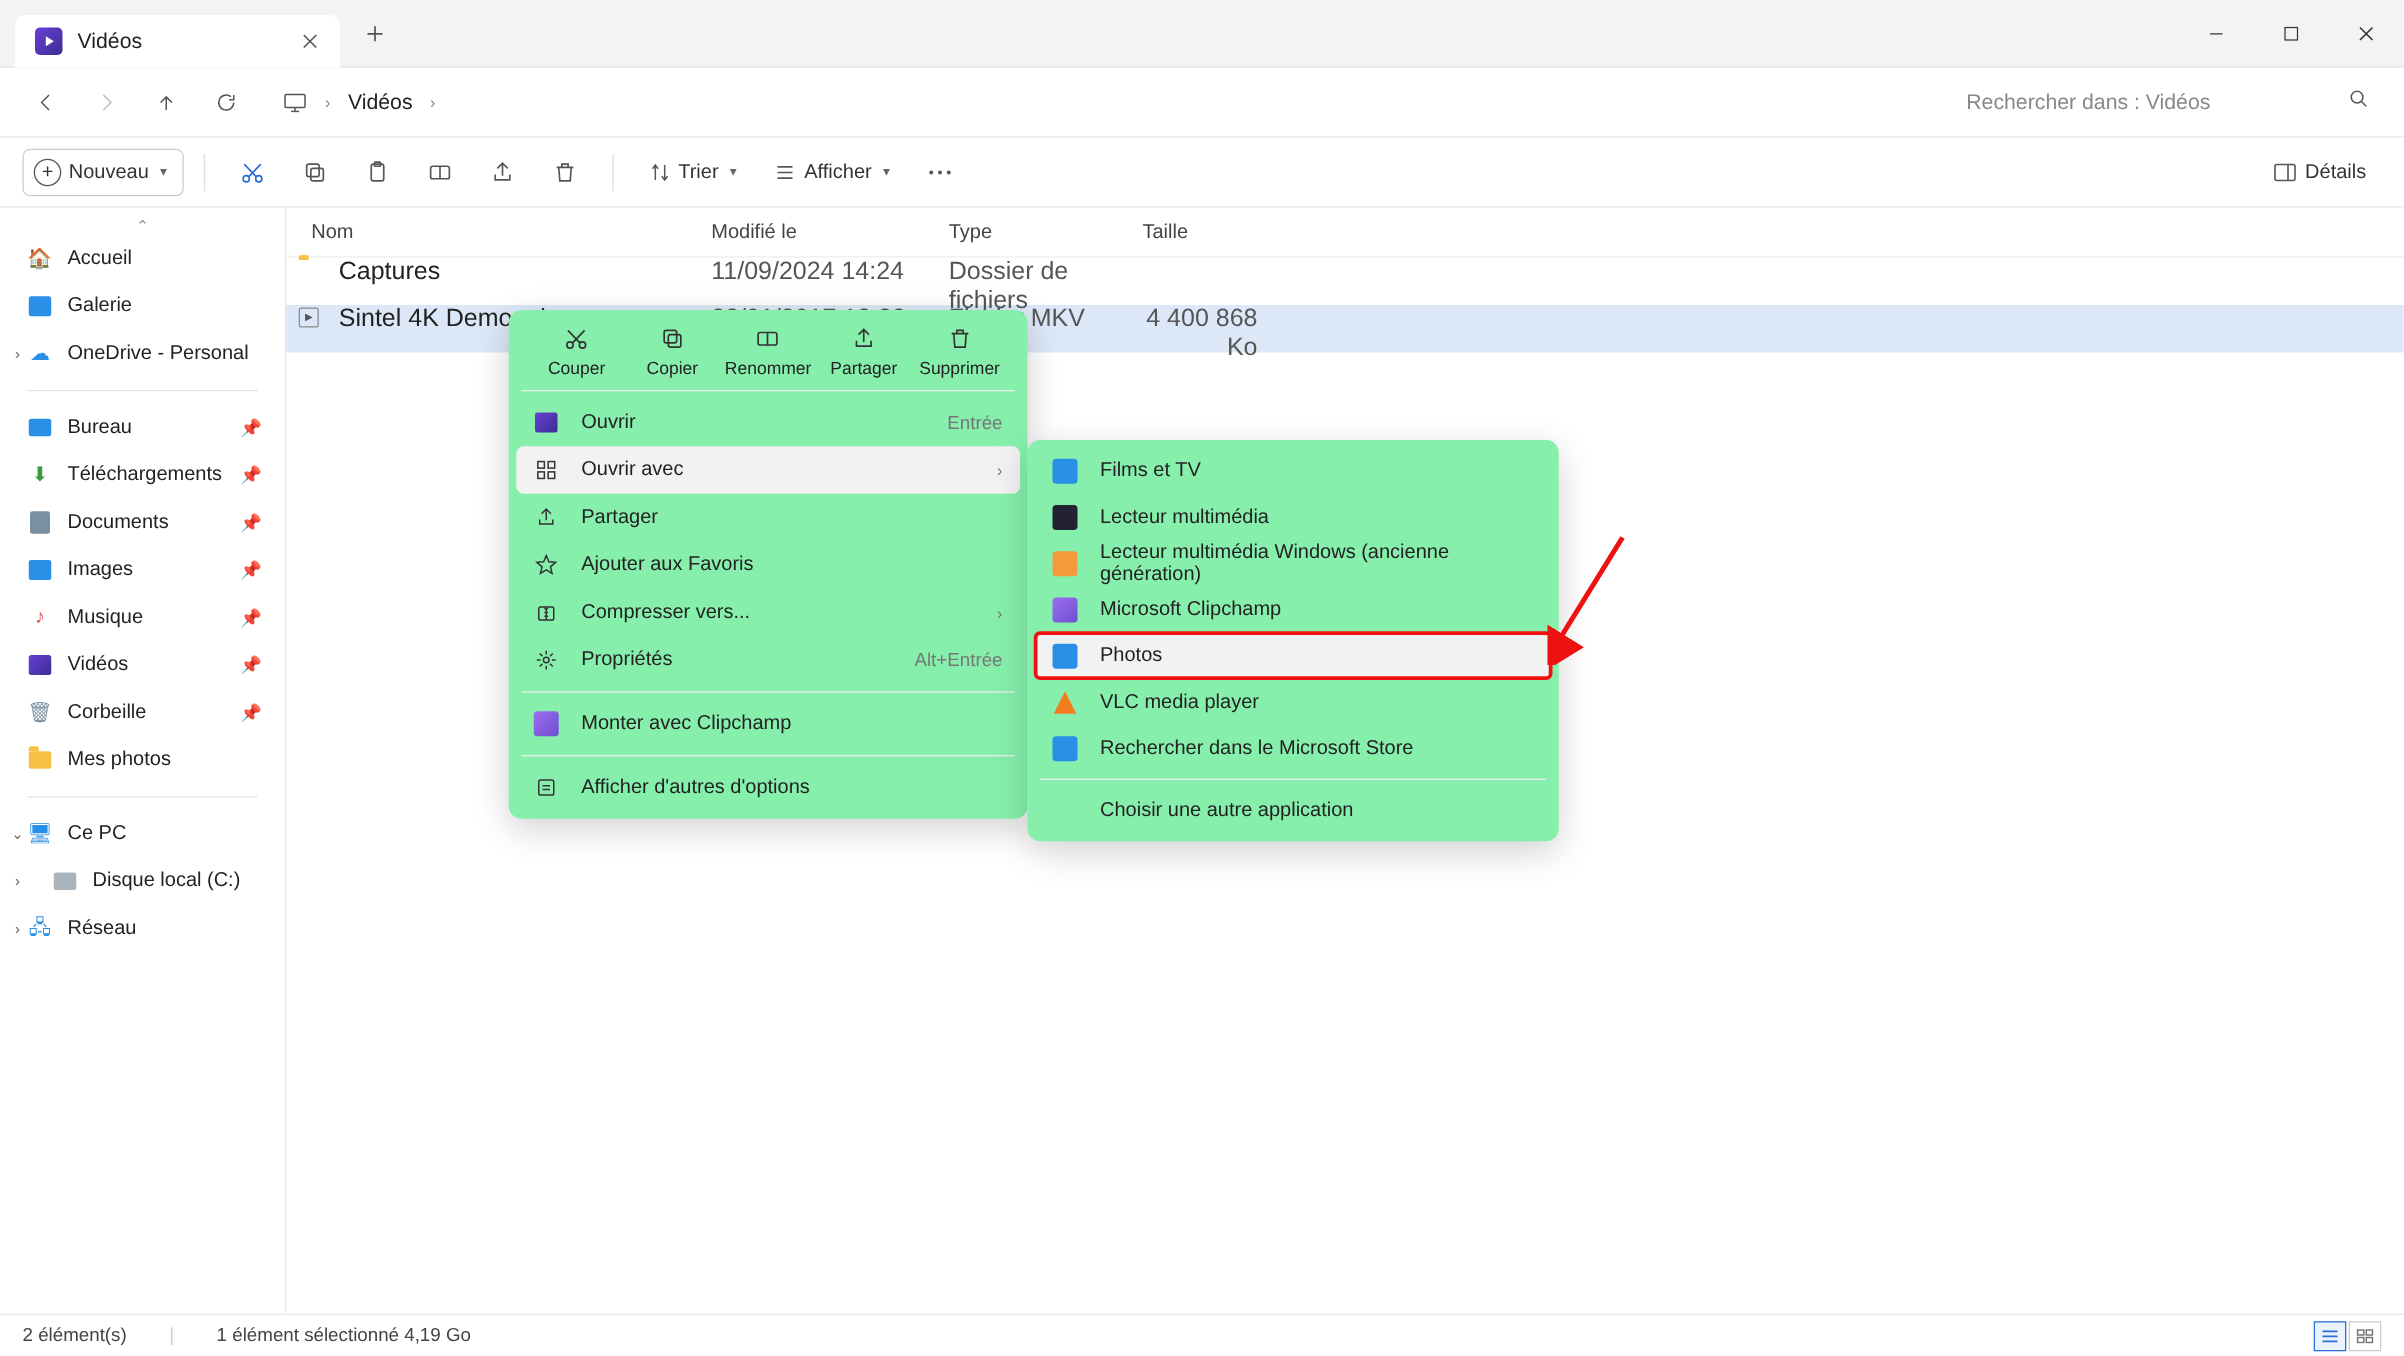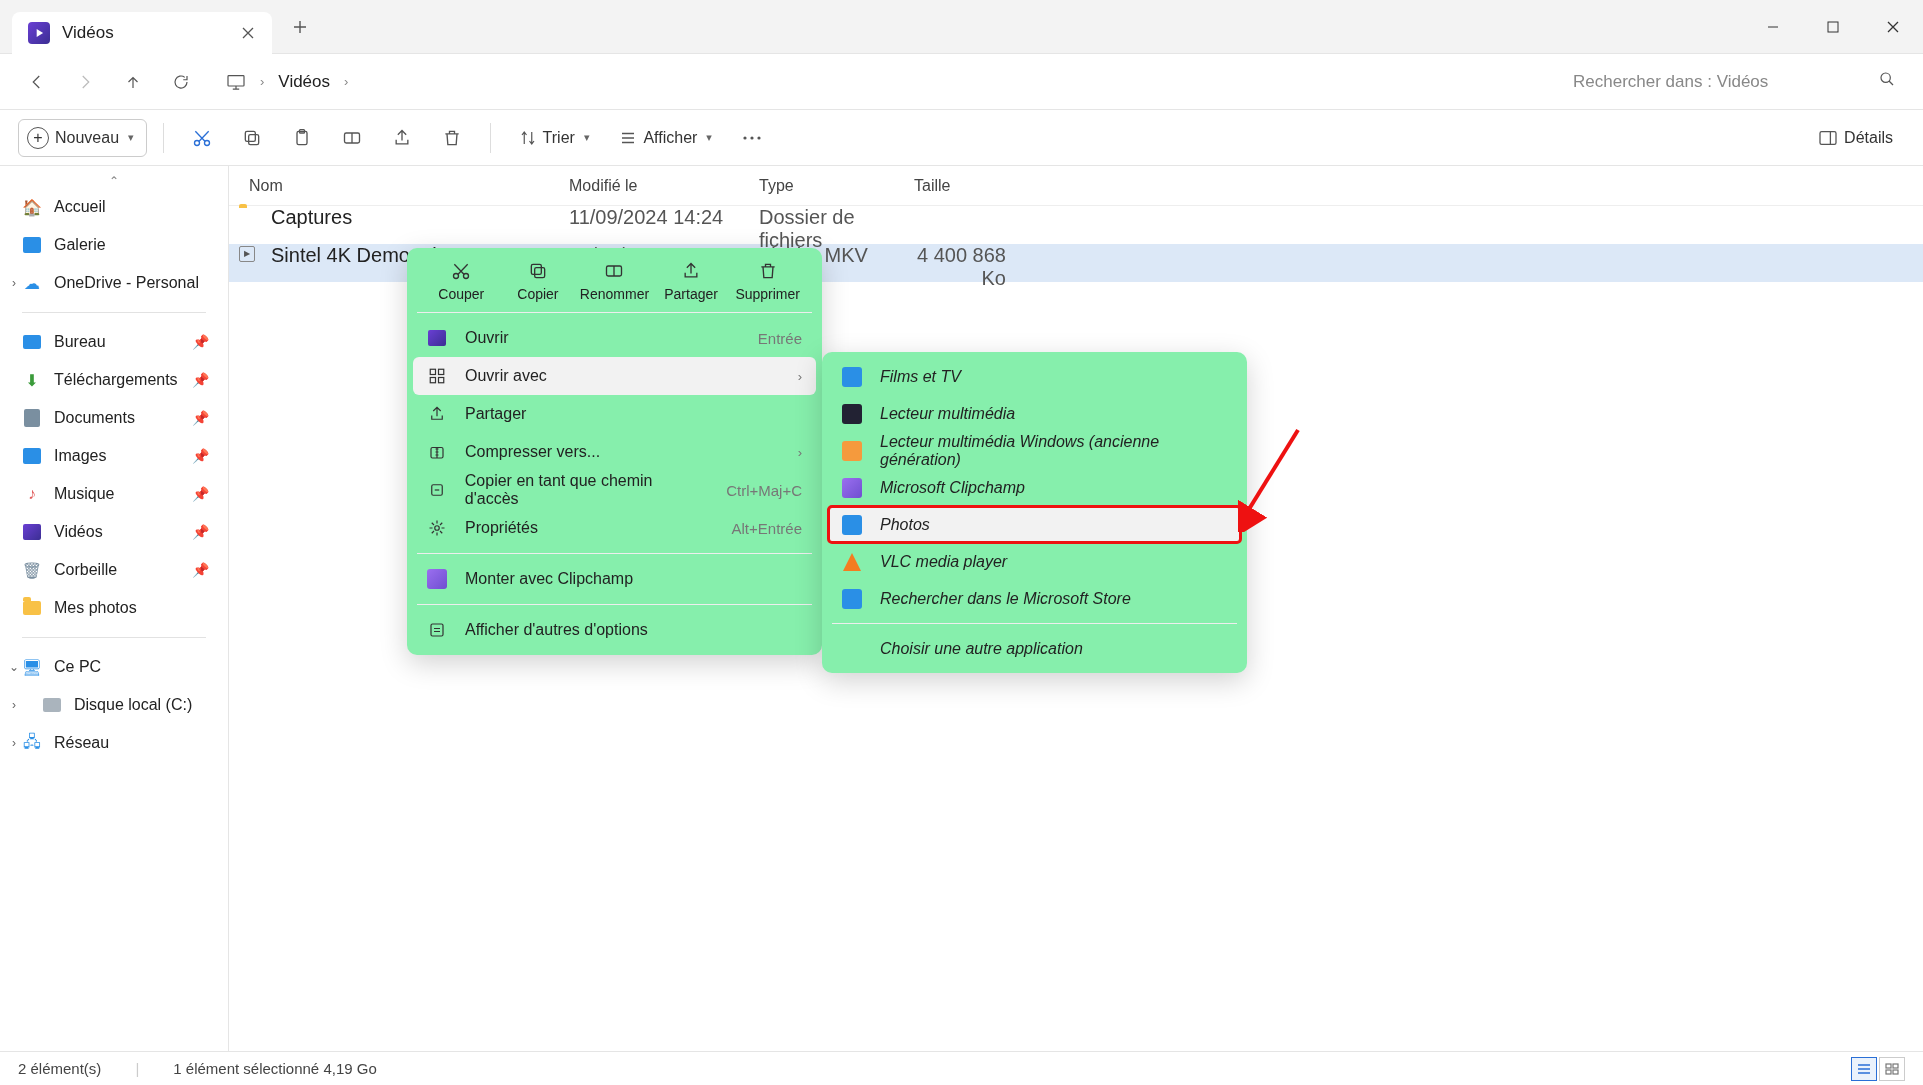--- a/index.html
+++ b/index.html
@@ -67,21 +67,21 @@
 .ctx-topitem { display: flex; flex-direction: column; align-items: center; gap: 4px; width: 72px; font-size: 14px; color: #222; }
 .ctx-topitem .ico { width: 22px; height: 22px; color: #333; }
 .ctx-sep { height: 1px; background: #eee; margin: 6px 4px; }
 .ctx-item { display: flex; align-items: center; height: 38px; padding: 0 14px; gap: 18px; border-radius: 6px; font-size: 16px; color: #222; position: relative; }
 .ctx-item.hover { background: #f2f2f2; }
 .ctx-item .ico { width: 20px; height: 20px; color: #333; }
 .ctx-item .short { margin-left: auto; color: #777; font-size: 15px; }
 .ctx-item .sub { margin-left: auto; color: #777; font-size: 13px; }
 
 .ctx-sub { left: 822px; top: 352px; width: 425px; }
-.ctx-sub .ctx-item { height: 37px; font-style: italic; }
+.ctx-sub .ctx-item { height: 37px; }
 .ctx-item.highlight { outline: 3px solid #e11; outline-offset: -2px; border-radius: 4px; background: #f2f2f2; }
 
 
 .statusbar { position: absolute; bottom: 0; left: 0; right: 0; height: 34px; display: flex; align-items: center; padding: 0 18px; gap: 34px; font-size: 15px; color: #444; border-top: 1px solid #e5e5e5; }
 .statusbar .sp { flex: 1; }
 .view-toggle { display: flex; gap: 2px; }
 .vt { width: 26px; height: 24px; border: 1px solid #ccc; display: flex; align-items: center; justify-content: center; }
 .vt.active { border-color: #2a6fd6; background: #eaf2fc; }
 
 
@@ -458,36 +458,34 @@
       <span class="ico">
         <svg width="18" height="18" viewBox="0 0 24 24" stroke="#333" fill="none" stroke-width="1.6">
           <path d="M12 3v12M7 8l5-5 5 5M5 14v5h14v-5"></path>
         </svg>
       </span>
       <span>Partager</span>
     </div>
   <div class="ctx-item">
       <span class="ico">
         <svg width="18" height="18" viewBox="0 0 24 24" stroke="#333" fill="none" stroke-width="1.6">
+          <path d="M12 2l2.8 6.6 7.2.6-5.5 4.8 1.7 7L12 17.3 5.8 21l1.7-7L2 9.2l7.2-.6z"></path>
+        </svg>
+      </span>
+      <span>Ajouter aux Favoris</span>
+    </div>
+  <div class="ctx-item">
+      <span class="ico">
+        <svg width="18" height="18" viewBox="0 0 24 24" stroke="#333" fill="none" stroke-width="1.6">
           <rect x="4" y="6" width="16" height="14" rx="2"></rect>
           <path d="M12 6v14M10 8h4M10 12h4M10 16h4"></path>
         </svg>
       </span>
       <span>Compresser vers...</span>
       <span class="sub">›</span>
-    </div>
-  <div class="ctx-item">
-      <span class="ico">
-        <svg width="18" height="18" viewBox="0 0 24 24" stroke="#333" fill="none" stroke-width="1.6">
-          <rect x="5" y="5" width="14" height="14" rx="2"></rect>
-          <path d="M9 12h6"></path>
-        </svg>
-      </span>
-      <span>Copier en tant que chemin d'accès</span>
-      <span class="short">Ctrl+Maj+C</span>
     </div>
   <div class="ctx-item">
       <span class="ico">
         <svg width="18" height="18" viewBox="0 0 24 24" stroke="#333" fill="none" stroke-width="1.6">
           <circle cx="12" cy="12" r="3"></circle>
           <path d="M12 2v4M12 18v4M2 12h4M18 12h4M5 5l3 3M16 16l3 3M19 5l-3 3M8 16l-3 3"></path>
         </svg>
       </span>
       <span>Propriétés</span>
       <span class="short">Alt+Entrée</span>

